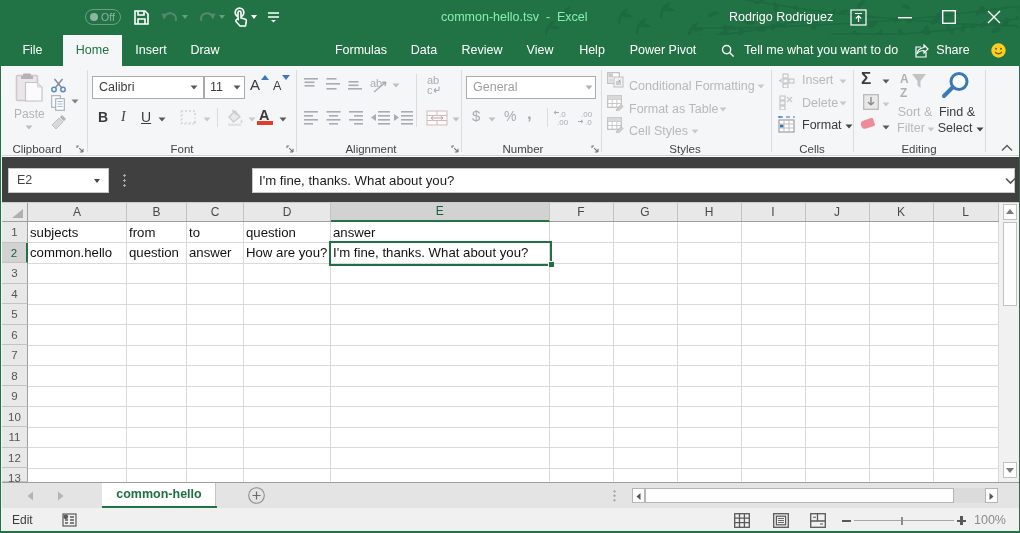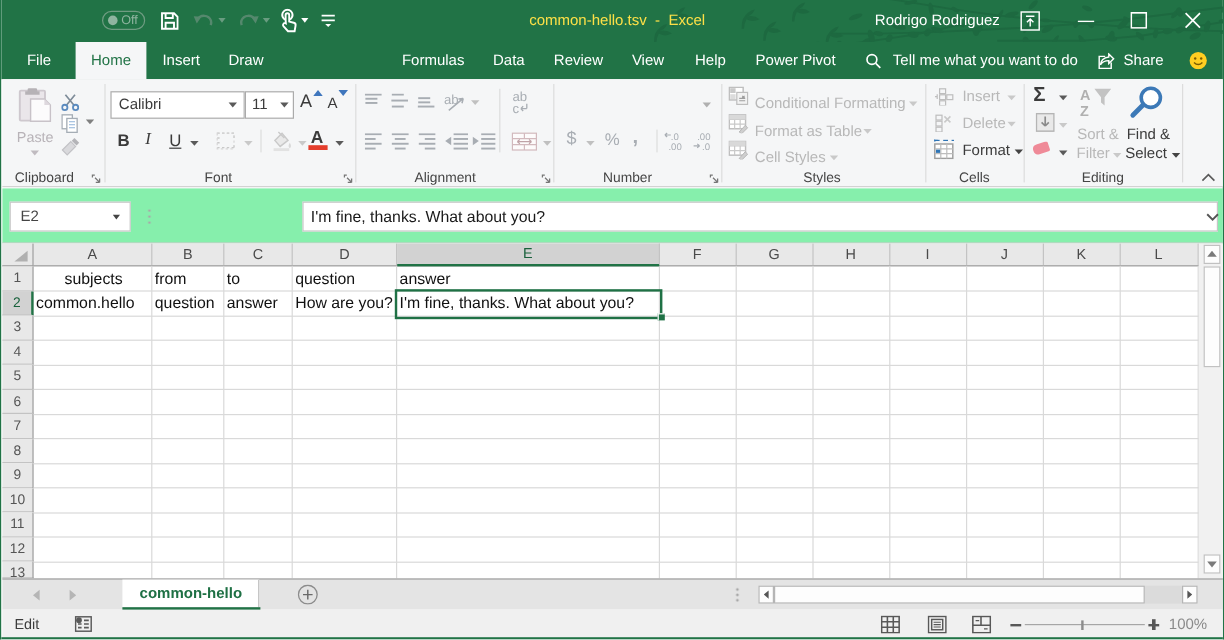--- a/index.html
+++ b/index.html
@@ -11,21 +11,21 @@
 
 #ribbon{position:absolute;left:1px;top:66px;width:1018px;height:90px;background:#f5f6f7;border-bottom:1px solid #d2d2d2;}
 .gdiv{position:absolute;top:4px;height:82px;width:1px;background:#dcdcdc;}
 .glabel{position:absolute;top:77px;font-size:11.5px;color:#454545;text-align:center;}
 .combo{position:absolute;background:#fff;border:1px solid #ababab;}
 .disabled{color:#b8b8b8;}
 .darktxt{color:#3b3b3b;}
 .dropdn{position:absolute;width:0;height:0;border-left:3.5px solid transparent;border-right:3.5px solid transparent;border-top:4px solid #808080;}
 .dropdndark{position:absolute;width:0;height:0;border-left:3.5px solid transparent;border-right:3.5px solid transparent;border-top:4px solid #444;}
 
-#fbar{position:absolute;left:1px;top:157px;width:1018px;height:46px;background:#86efac;border-bottom:1px solid #cccccc;}
+#fbar{position:absolute;left:1px;top:157px;width:1018px;height:46px;background:#404040;border-bottom:1px solid #cccccc;}
 .fbox{position:absolute;top:11px;height:25px;background:#fff;border:1px solid #c6c6c6;}
 
 #grid{position:absolute;left:1px;top:203px;width:1018px;height:279px;background:#fff;}
 #colheads{position:absolute;left:0;top:0;width:997px;height:19px;background:#e8e8e8;border-bottom:1px solid #9f9f9f;}
 .colhead{position:absolute;top:0;height:18px;line-height:19px;font-size:12px;color:#4a4a4a;text-align:center;border-right:1px solid #c3c3c3;}
 .rowhead{position:absolute;left:0;width:26px;height:20.5px;background:#e8e8e8;border-right:1px solid #9f9f9f;border-bottom:1px solid #c3c3c3;font-size:11.5px;color:#555;text-align:center;line-height:20px;}
 .cell{position:absolute;font-size:13.2px;color:#111;line-height:20.5px;white-space:nowrap;overflow:hidden;padding-left:1px;}
 .gvline{position:absolute;top:19px;width:1px;background:#d9d9d9;}
 .ghline{position:absolute;left:26px;height:1px;background:#d9d9d9;}
 
@@ -114,21 +114,21 @@
   <span class="dropdn" style="left:218px;top:15px;border-top-color:#699c80;"></span>
   <svg style="position:absolute;left:231px;top:7px;" width="17" height="21" viewBox="0 0 17 21">
       <circle cx="7.5" cy="5.5" r="4.3" fill="none" stroke="#fff" stroke-width="1.7"></circle>
       <path d="M6 9 V5.5 a1.5 1.5 0 0 1 3 0 V11 l3.8 1 a2 2 0 0 1 1.5 2.3 L13.5 19 H8 L4.2 14.8 a1.6 1.6 0 0 1 2 -2.4 z" fill="#217346" stroke="#fff" stroke-width="1.6"></path>
     </svg>
   <span class="dropdn" style="left:250px;top:15px;border-top-color:#fff;"></span>
   <svg style="position:absolute;left:266px;top:11px;" width="13" height="12" viewBox="0 0 13 12">
       <path d="M1 2 h11 M1 6 h11" stroke="#fff" stroke-width="1.3"></path>
       <path d="M4 9 L6.5 11.5 L9 9 Z" fill="#fff"></path>
     </svg>
-  <span style="position:absolute;left:440px;top:10px;font-size:12.5px;color:#fde047;">common-hello.tsv&nbsp; -&nbsp; Excel</span>
+  <span style="position:absolute;left:440px;top:10px;font-size:12.5px;color:#86efac;">common-hello.tsv&nbsp; -&nbsp; Excel</span>
   <span style="position:absolute;left:728px;top:10px;font-size:12.5px;color:#fff;">Rodrigo Rodriguez</span>
   <svg style="position:absolute;left:849px;top:9px;" width="17" height="17" viewBox="0 0 17 17">
       <rect x="1" y="1" width="15" height="15" fill="none" stroke="#fff" stroke-width="1.2"></rect>
       <path d="M5 4.5 H12 M8.5 13 V7 M5.8 9.5 L8.5 6.8 L11.2 9.5" fill="none" stroke="#fff" stroke-width="1.2"></path>
     </svg>
   <svg style="position:absolute;left:897px;top:17px;" width="14" height="2" viewBox="0 0 14 2">
       <rect width="14" height="1.4" fill="#fff"></rect>
     </svg>
   <svg style="position:absolute;left:941px;top:10px;" width="14" height="14" viewBox="0 0 14 14">
       <rect x="0.7" y="0.7" width="12.6" height="12.6" fill="none" stroke="#fff" stroke-width="1.4"></rect>
@@ -317,20 +317,23 @@
 <path d="M5 8 h12 M5 8 l2.2 -1.8 M5 8 l2.2 1.8 M17 8 l-2.2 -1.8 M17 8 l-2.2 1.8" stroke="#c0a3a7" stroke-width="1" fill="none"></path>
     </svg>
 <svg style="position:absolute;left:450px;top:51px;" width="8" height="5" viewBox="0 0 8 5">
       <path d="M0.5 0.5 L7.5 0.5 L4 4.5 Z" fill="#c0c0c0"></path>
     </svg>
 <span class="glabel" style="left:338px;width:62px;">Alignment</span>
 <svg style="position:absolute;left:449px;top:79px;" width="9" height="9" viewBox="0 0 9 9">
       <path d="M1 3 V1 H3 M3.2 3.2 L7 7 M7 7 V3.8 M7 7 H3.8" fill="none" stroke="#767676" stroke-width="1.1"></path>
     </svg>
 <div class="gdiv" style="left:459px;"></div>
+<div class="combo" style="left:464px;top:10px;width:130px;height:23px;">
+      <span style="position:absolute;left:6px;top:3px;font-size:12.5px;color:#9d9d9d;">General</span>
+    </div>
 <svg style="position:absolute;left:583px;top:19px;" width="8" height="5" viewBox="0 0 8 5">
       <path d="M0.5 0.5 L7.5 0.5 L4 4.5 Z" fill="#b0b0b0"></path>
     </svg>
 <span style="position:absolute;left:470px;top:41px;font-size:15px;color:#a8adb3;">$</span>
 <svg style="position:absolute;left:486px;top:51px;" width="8" height="5" viewBox="0 0 8 5">
       <path d="M0.5 0.5 L7.5 0.5 L4 4.5 Z" fill="#c0c0c0"></path>
     </svg>
 <span style="position:absolute;left:502px;top:42px;font-size:14px;color:#a8adb3;">%</span>
 <span style="position:absolute;left:525px;top:38px;font-size:17px;font-weight:bold;color:#a8adb3;">,</span>
 <div style="position:absolute;left:545px;top:42px;width:1px;height:19px;background:#dcdcdc;"></div>
@@ -522,21 +525,21 @@
 <div class="ghline" style="top:80.0px;width:970.5px;"></div>
 <div class="ghline" style="top:100.5px;width:970.5px;"></div>
 <div class="ghline" style="top:121.0px;width:970.5px;"></div>
 <div class="ghline" style="top:141.5px;width:970.5px;"></div>
 <div class="ghline" style="top:162.0px;width:970.5px;"></div>
 <div class="ghline" style="top:182.5px;width:970.5px;"></div>
 <div class="ghline" style="top:203.0px;width:970.5px;"></div>
 <div class="ghline" style="top:223.5px;width:970.5px;"></div>
 <div class="ghline" style="top:244.0px;width:970.5px;"></div>
 <div class="ghline" style="top:264.5px;width:970.5px;"></div>
-<div class="cell" style="left:27px;top:19.5px;width:97px;height:20px;text-align:center;">subjects</div>
+<div class="cell" style="left:27px;top:19.5px;width:97px;height:20px;">subjects</div>
 <div class="cell" style="left:126px;top:19.5px;width:58px;height:20px;">from</div>
 <div class="cell" style="left:186px;top:19.5px;width:55px;height:20px;">to</div>
 <div class="cell" style="left:243px;top:19.5px;width:85px;height:20px;">question</div>
 <div class="cell" style="left:330px;top:19.5px;width:216.5px;height:20px;">answer</div>
 <div class="cell" style="left:27px;top:40px;width:97px;height:20px;">common.hello</div>
 <div class="cell" style="left:126px;top:40px;width:58px;height:20px;">question</div>
 <div class="cell" style="left:186px;top:40px;width:55px;height:20px;">answer</div>
 <div class="cell" style="left:243px;top:40px;width:85px;height:20px;">How are you?</div>
 <div class="cell" style="left:330px;top:40px;width:216.5px;height:20px;">I'm fine, thanks. What about you?</div>
 <div style="position:absolute;left:327px;top:38px;width:223px;height:24.5px;border:2px solid #1f7145;"></div>

